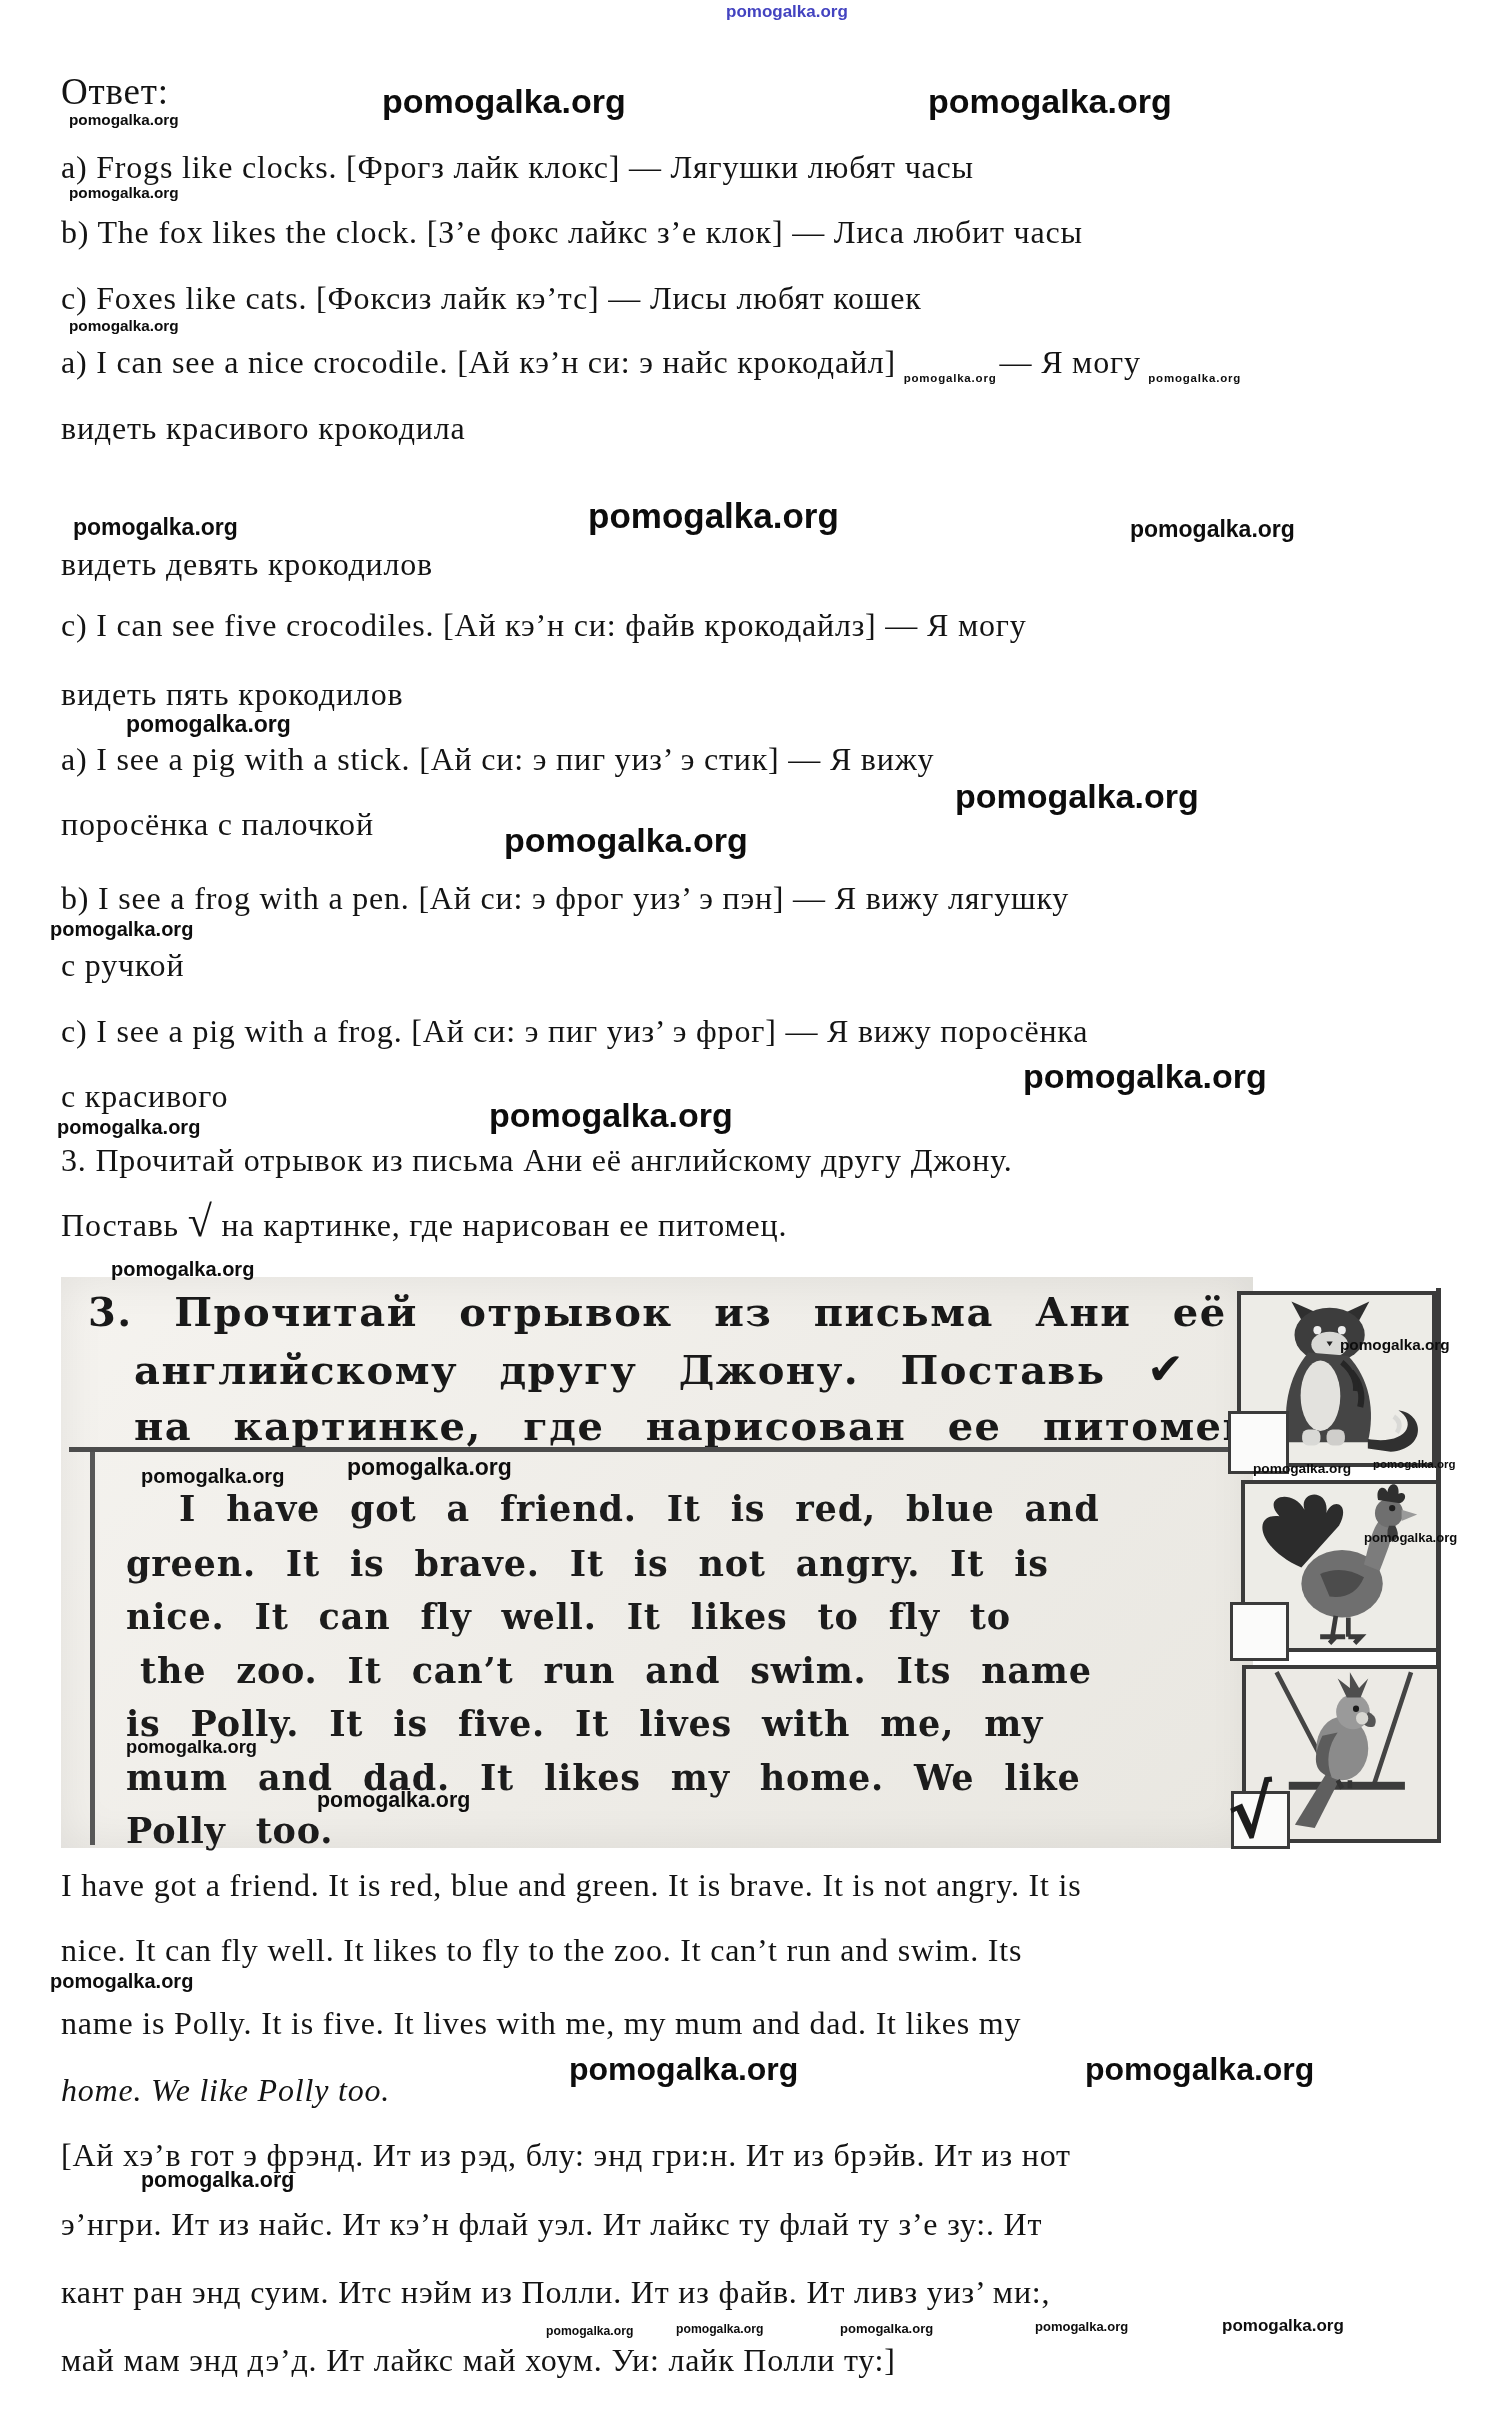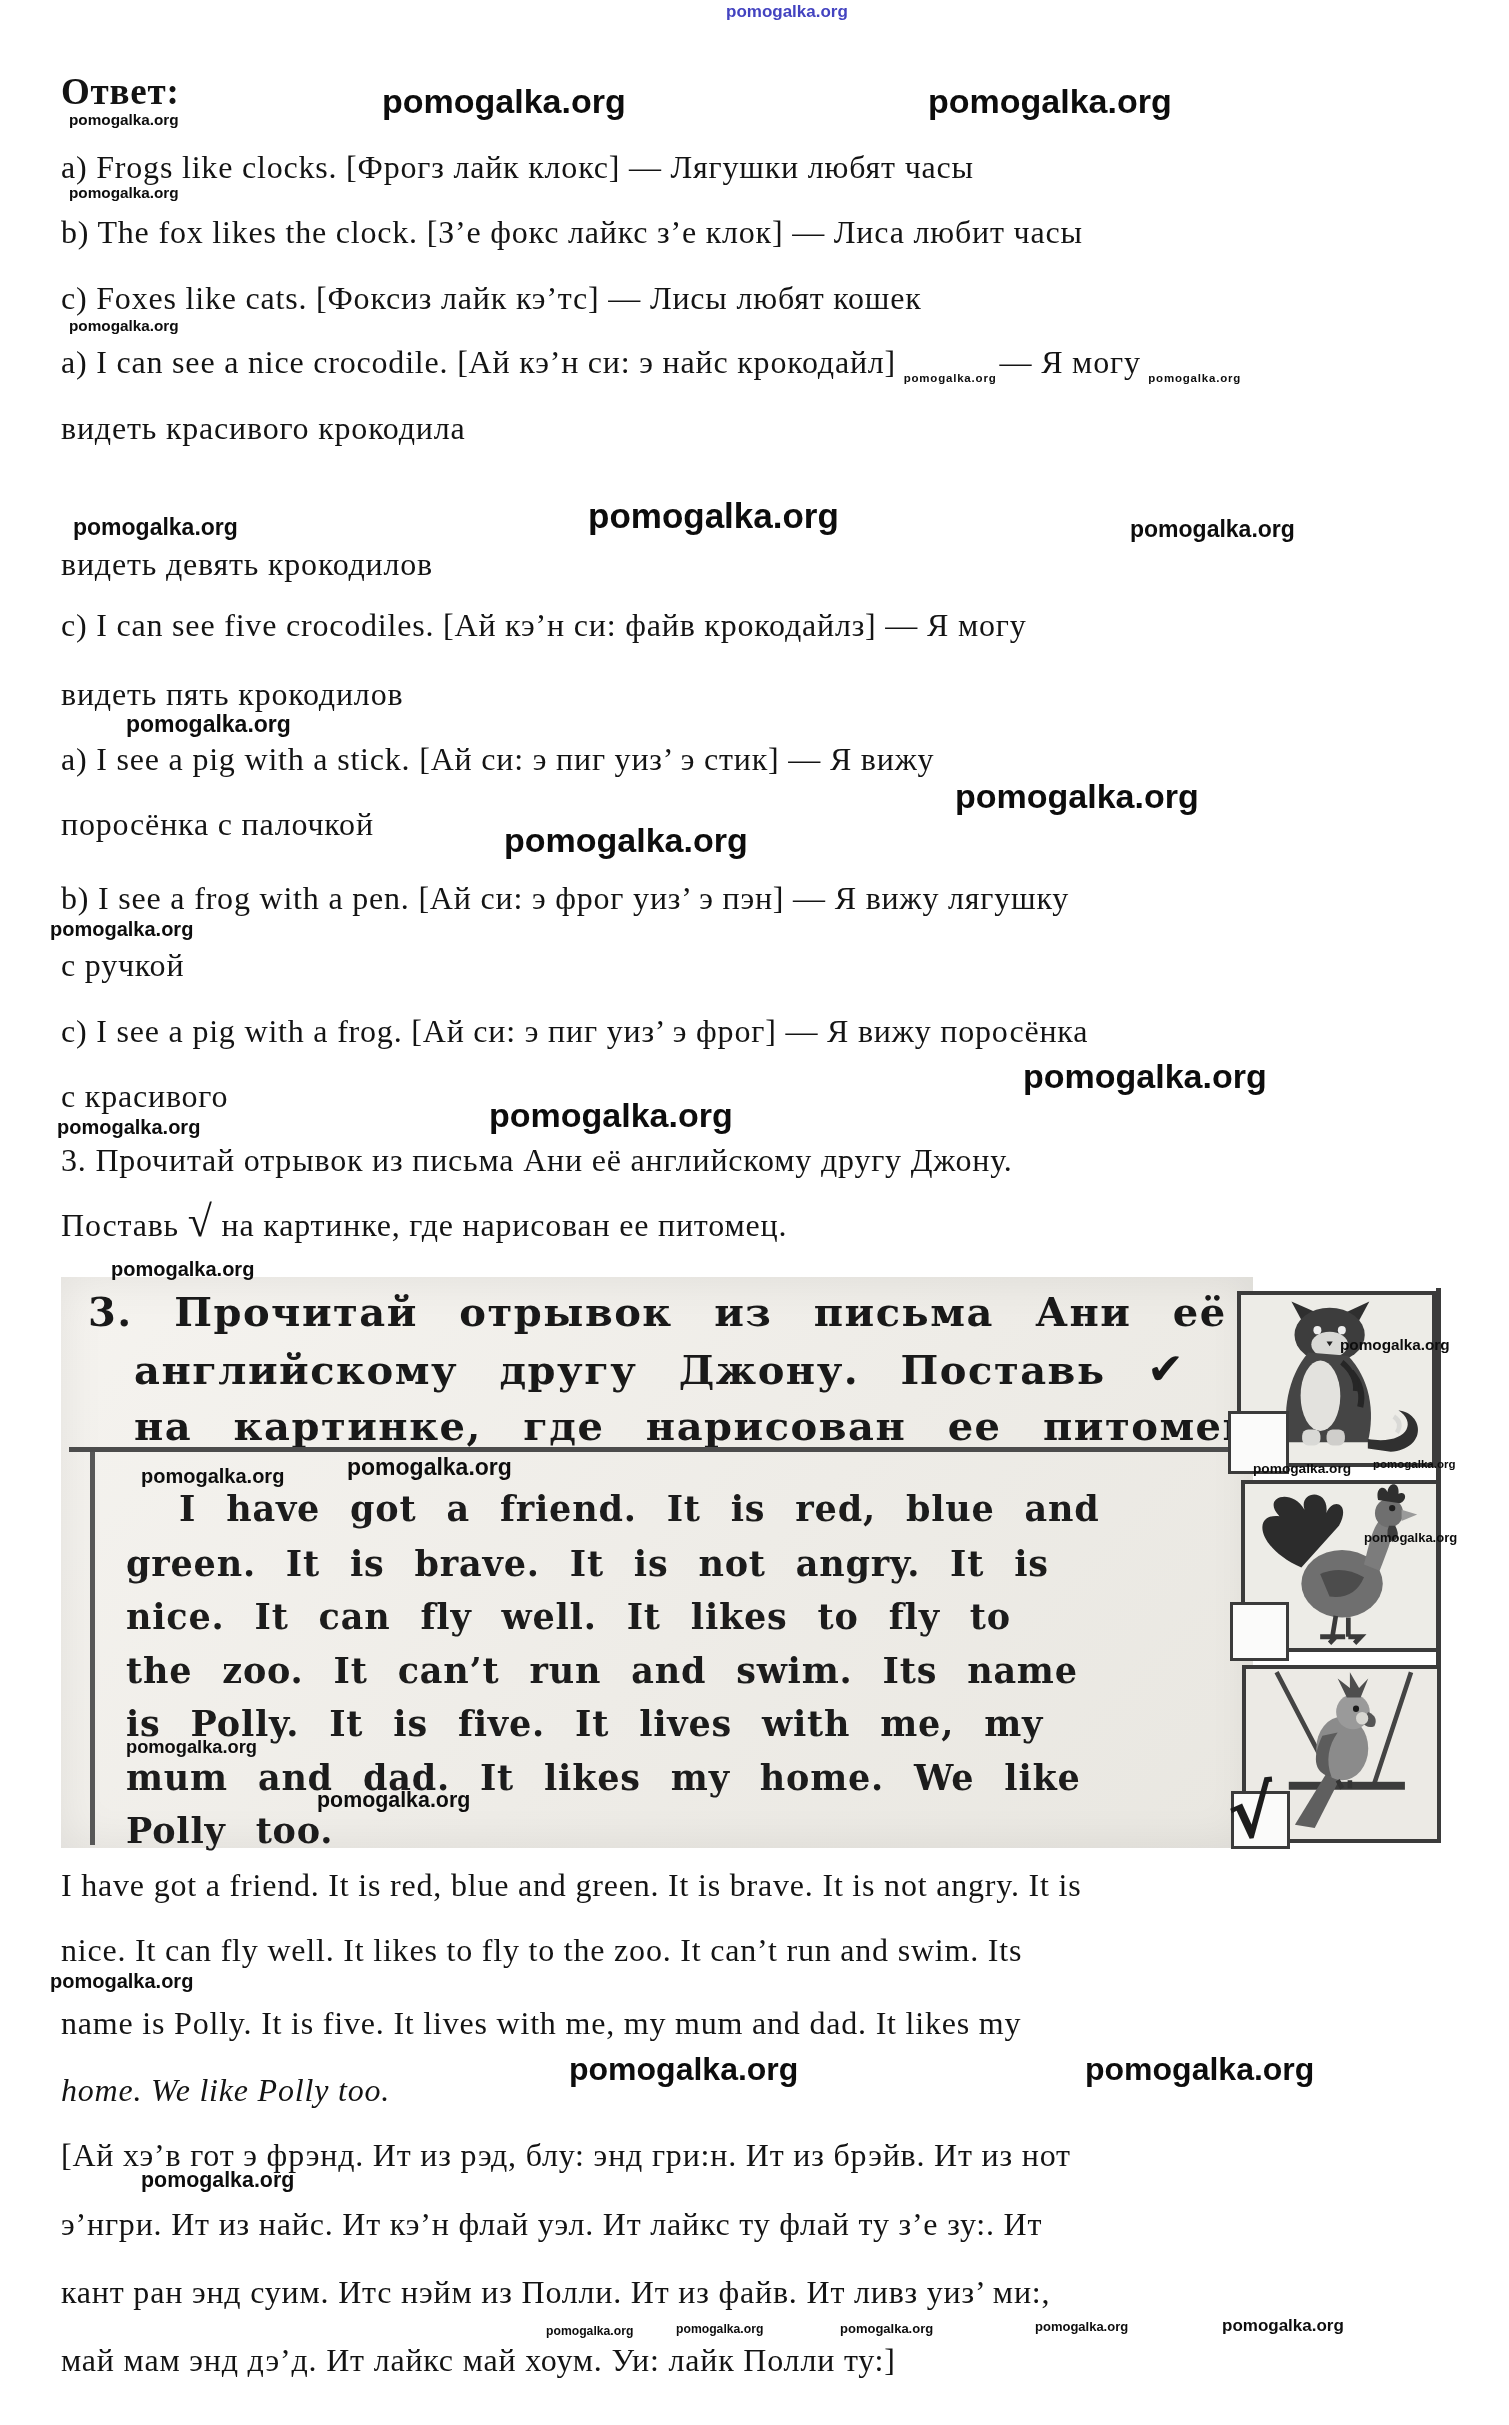--- a/index.html
+++ b/index.html
@@ -1,20 +1,20 @@
 <!DOCTYPE html>
 <html style="font-size:12.2px"><head>
 <meta charset="utf-8">
 <style>
   html,body{margin:0;padding:0;}
   body{width:1510px;height:2426px;background:#ffffff;position:relative;overflow:hidden;
        font-family:"Liberation Serif",serif;color:#141414;}
   #page{position:absolute;inset:0;}
   .line{position:absolute;white-space:nowrap;font-size:32px;letter-spacing:0.8px;}
-  .heading{font-size:37px;font-weight:bold;}
+  .heading{font-size:37px;}
   .wm{position:absolute;font-family:"Liberation Sans",sans-serif;font-weight:bold;
       white-space:nowrap;color:#0d0d0d;line-height:1;}
   .wmi{display:inline-block;font-family:"Liberation Sans",sans-serif;font-weight:bold;
        font-size:11.5px;transform:translateY(9.2px);margin:0 3.1px 0 7.6px;color:#0d0d0d;}
   .radical{font-size:44px;line-height:0;}
   
   .scan{position:absolute;left:61px;top:1277px;width:1192px;height:571px;
         background:linear-gradient(135deg,#f5f3ef 0%,#eeecE7 55%,#e9e7e1 100%);
         box-shadow:inset 0 0 46px rgba(0,0,0,0.08);}
   .scan-head{position:absolute;font-family:"DejaVu Serif",serif;font-weight:bold;
@@ -68,21 +68,21 @@
       <span>английскому другу Джону. Поставь </span><span class="scan-check">✔</span>
     </div>
     <div class="scan-head" style="left:73px;top:125px;">на картинке, где нарисован ее питомец.</div>
 
     <div class="scan-rule"></div>
     <div class="letter-left"></div>
 
     <div class="letter-line" style="left:118px;top:211px;">I have got a friend. It is red, blue and</div>
     <div class="letter-line" style="left:65px;top:266px;">green. It is brave. It is not angry. It is</div>
     <div class="letter-line" style="left:65px;top:319px;">nice. It can fly well. It likes to fly to</div>
-    <div class="letter-line" style="left:65px;top:373px;text-align:center;">the zoo. It can’t run and swim. Its name</div>
+    <div class="letter-line" style="left:79px;top:373px;text-align:center;">the zoo. It can’t run and swim. Its name</div>
     <div class="letter-line" style="left:65px;top:426px;">is Polly. It is five. It lives with me, my</div>
     <div class="letter-line" style="left:65px;top:480px;">mum and dad. It likes my home. We like</div>
     <div class="letter-line" style="left:65px;top:533px;">Polly too.</div>
 
     <div class="scan-vline"></div>
 
     <div class="frame" style="left:1176px;top:13.7px;width:191px;height:168px;">
       <svg viewBox="0 0 125 105" preserveAspectRatio="none">
         <rect width="125" height="105" fill="#edece7"></rect>
         <path d="M42 20 L33 4 L52 12 Z" fill="#2f2f2f"></path>

